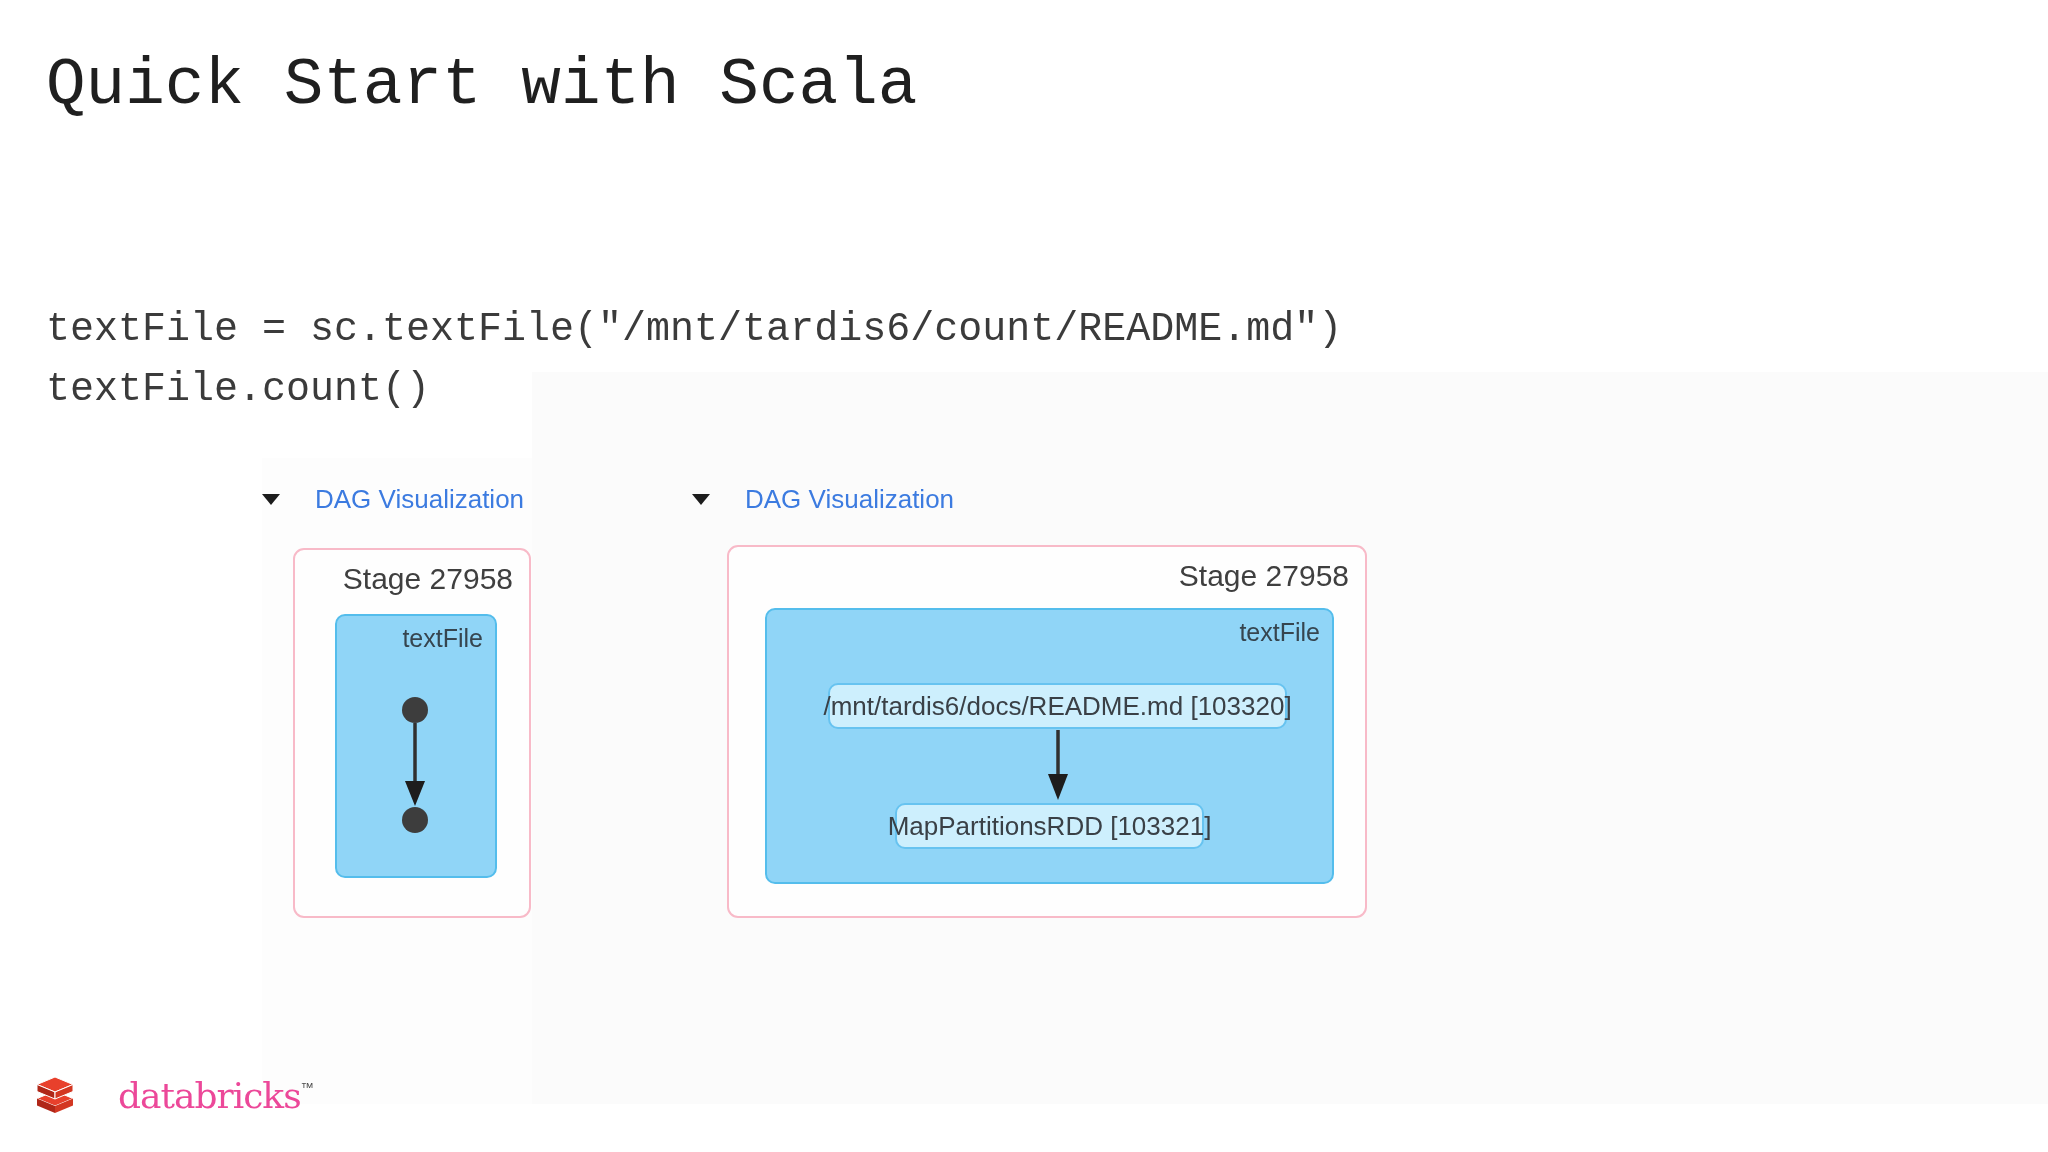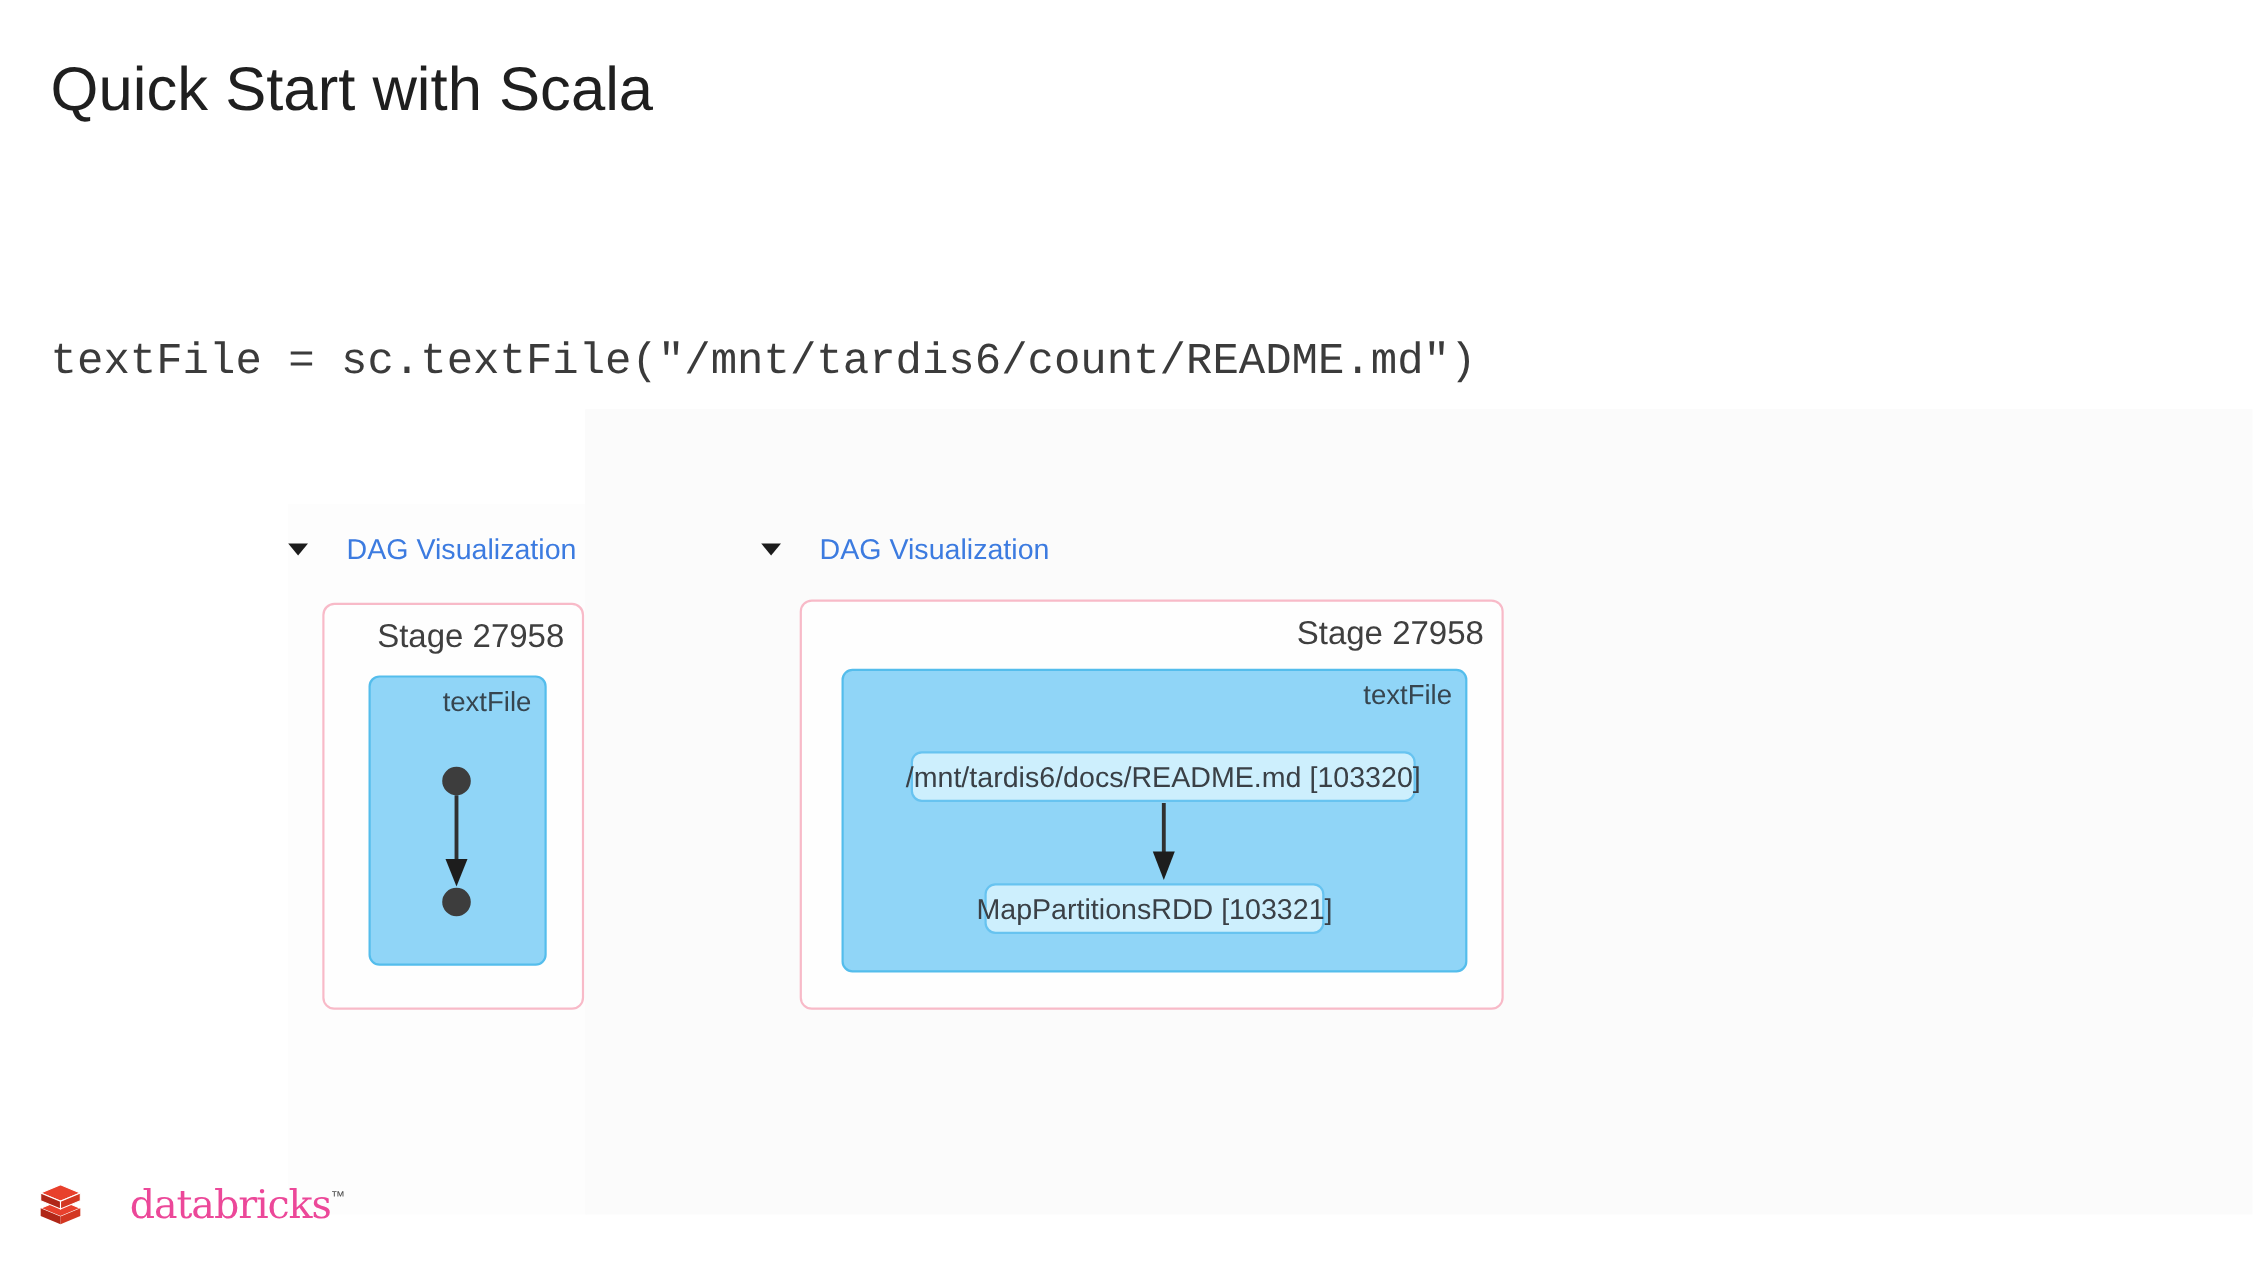--- a/index.html
+++ b/index.html
@@ -18,22 +18,22 @@
     left: 532px; top: 372px; width: 1516px; height: 732px;
     background: #fbfbfb;
   }
   .shot-bg-left {
     left: 262px; top: 458px; width: 272px; height: 646px;
     background: #fdfdfd;
   }
 
   .title {
     left: 46px; top: 48px;
-    font-family: Liberation Sans, sans-serif;
-    font-size: 56px;
+    font-family: Liberation Mono, monospace;
+    font-size: 66px;
     font-weight: 400;
     color: #1f1f1f;
     letter-spacing: 0px;
     white-space: nowrap;
   }
 
   .code-block {
     left: 46px; top: 300px;
     font-family: "Liberation Mono", "DejaVu Sans Mono", monospace;
     font-size: 40px;
@@ -142,20 +142,21 @@
 
 <div class="slide">
 
   <div class="abs shot-bg-left"></div>
   <div class="abs shot-bg-right"></div>
 
   <div class="abs title">Quick Start with Scala</div>
 
   <div class="abs code-block">
     <div class="code-line">textFile = sc.textFile("/mnt/tardis6/count/README.md")</div>
+    <div class="code-line">textFile.count()</div>
   </div>
 
   <div class="abs dag-toggle dag-toggle-1">
     <span class="caret-down"></span>
     <span class="dag-toggle-label">DAG Visualization</span>
   </div>
   <div class="abs dag-toggle dag-toggle-2">
     <span class="caret-down"></span>
     <span class="dag-toggle-label">DAG Visualization</span>
   </div>

